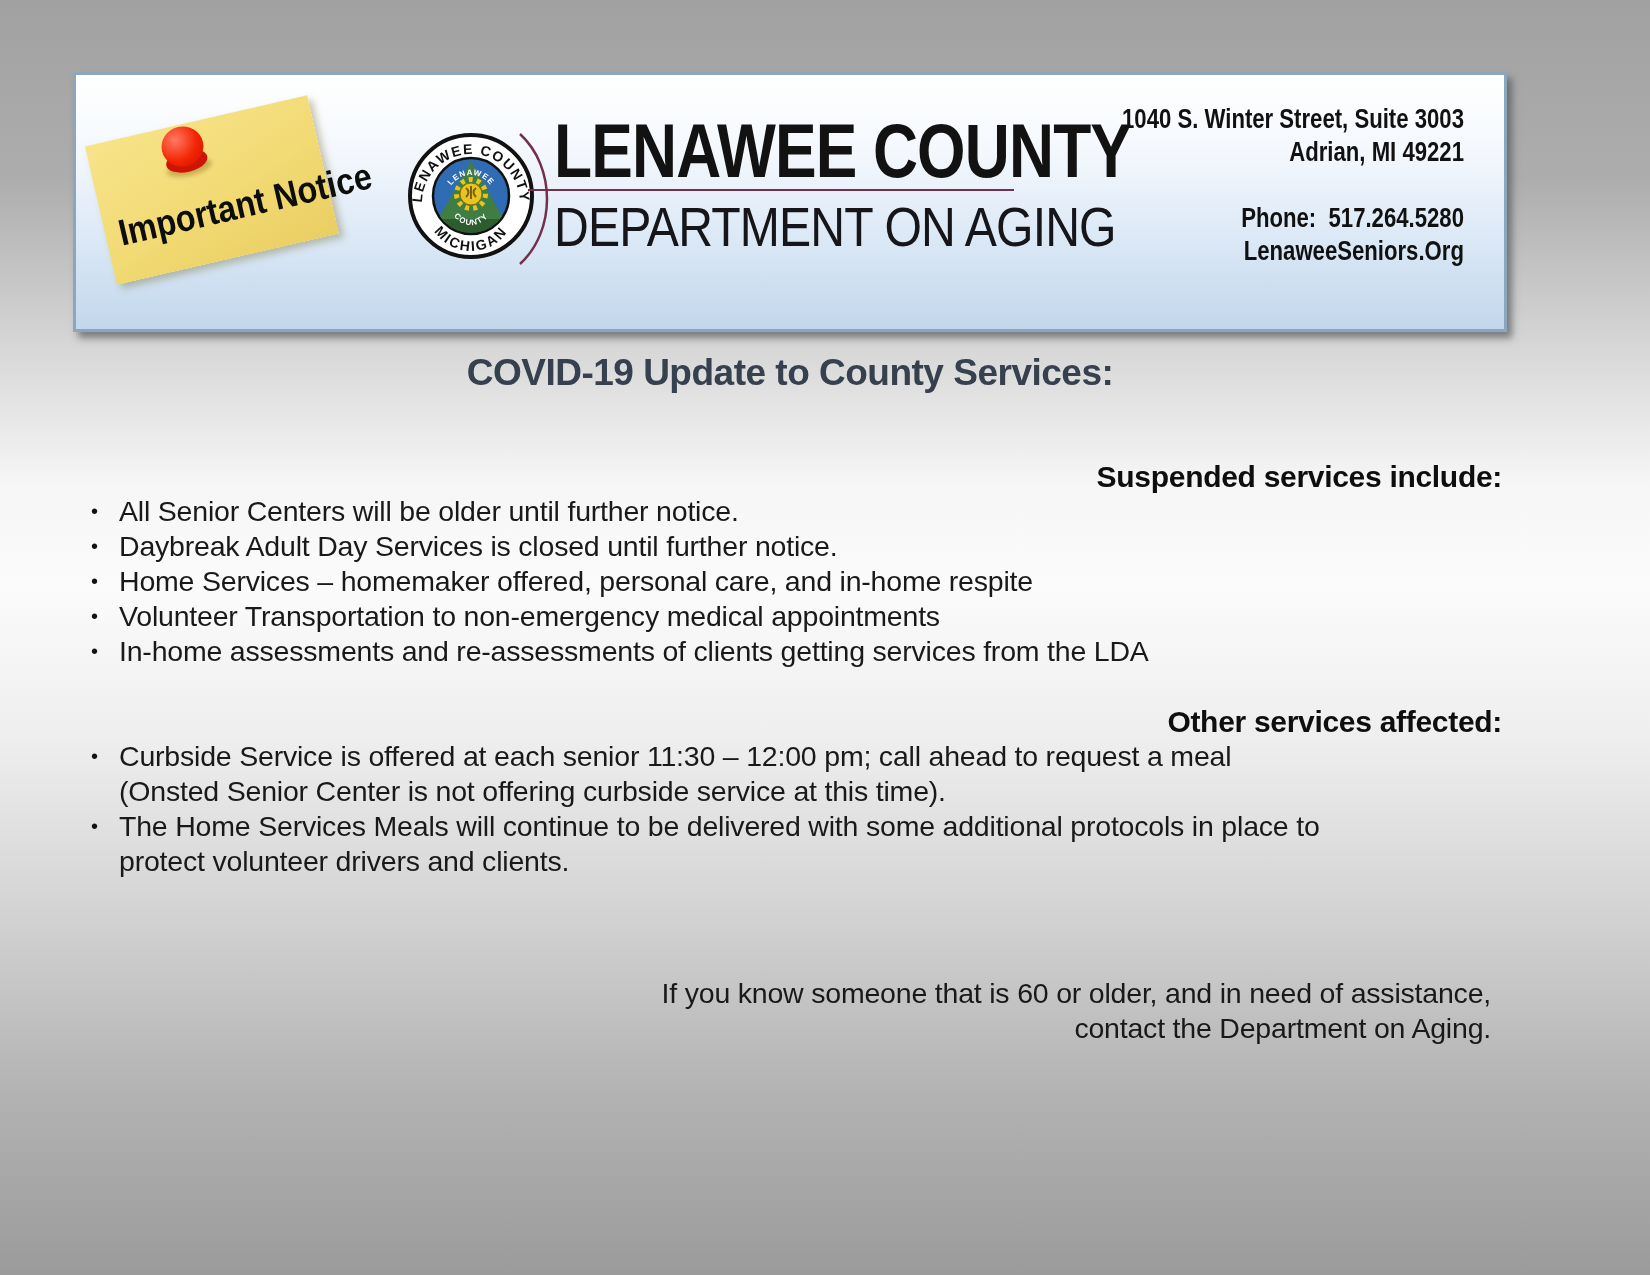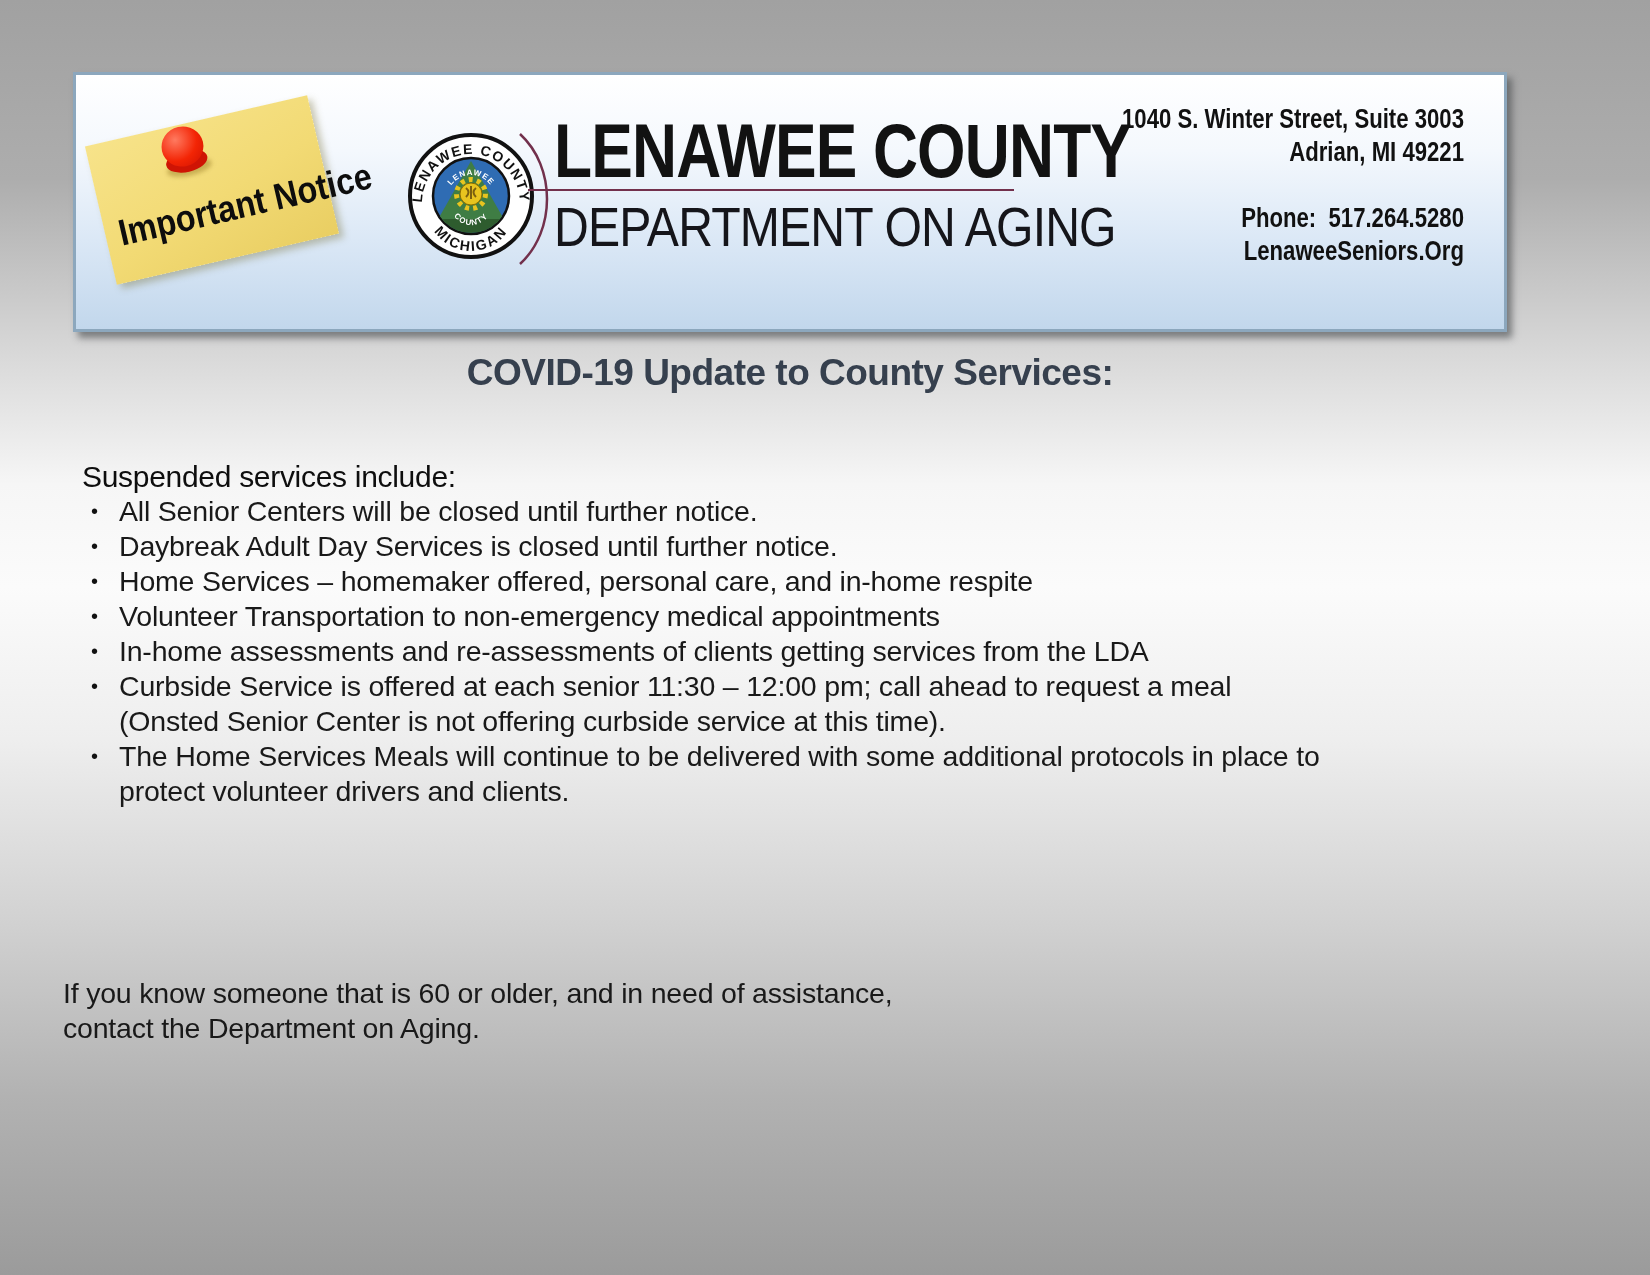--- a/index.html
+++ b/index.html
@@ -92,33 +92,33 @@
     font-size:37px; font-weight:700; color:#36404e;
     letter-spacing:-0.5px;
   }
   .content{
     position:absolute; left:82px; top:424px; width:1420px;
     font-size:28.5px; line-height:35px; color:#191919;
     letter-spacing:-0.2px;
   }
   .para{white-space:pre-wrap; margin:0;}
   .sect-head{
-    font-size:30px; font-weight:400; color:#0e0e0e;
-    margin:35px 0 0 0; letter-spacing:-0.3px;
+    font-size:30px; font-weight:700; color:#0e0e0e;
+    margin:35px 0 0 0; letter-spacing:-0.3px;text-align:right;
   }
   .bullets{margin:0; padding:0;}
   .bullet{display:flex; align-items:flex-start;}
   .dot{
     width:28px; padding-left:9px; flex:0 0 auto;
     font-size:20px; line-height:35px; color:#111;
   }
   .btext{flex:1 1 auto; white-space:pre-wrap;}
   .footer{
-    position:absolute; left:63px; top:976px; width:1434px;
-    text-align:left; font-size:28.5px; line-height:35px; color:#191919;
+    position:absolute; left:57px; top:976px; width:1434px;
+    text-align:right; font-size:28.5px; line-height:35px; color:#191919;
     white-space:pre-wrap; letter-spacing:-0.2px;
   }
 </style>
 </head>
 <body>
 
 <div class="page">
 
   <div class="banner">
 
@@ -180,40 +180,41 @@
   </div>
 
   <div class="title">COVID-19 Update to County Services:</div>
 
   <div class="content">
 
     <div class="sect-head">Suspended services include:</div>
     <div class="bullets">
       <div class="bullet">
         <span class="dot">•</span>
-        <div class="btext">All Senior Centers will be closed until further notice.</div>
+        <div class="btext">All Senior Centers will be older until further notice.</div>
       </div>
       <div class="bullet">
         <span class="dot">•</span>
         <div class="btext">Daybreak Adult Day Services is closed until further notice.</div>
       </div>
       <div class="bullet">
         <span class="dot">•</span>
         <div class="btext">Home Services – homemaker offered, personal care, and in-home respite</div>
       </div>
       <div class="bullet">
         <span class="dot">•</span>
         <div class="btext">Volunteer Transportation to non-emergency medical appointments</div>
       </div>
       <div class="bullet">
         <span class="dot">•</span>
         <div class="btext">In-home assessments and re-assessments of clients getting services from the LDA</div>
       </div>
     </div>
 
+    <div class="sect-head">Other services affected:</div>
     <div class="bullets">
       <div class="bullet">
         <span class="dot">•</span>
         <div class="btext">Curbside Service is offered at each senior 11:30 – 12:00 pm; call ahead to request a meal
 (Onsted Senior Center is not offering curbside service at this time).</div>
       </div>
       <div class="bullet">
         <span class="dot">•</span>
         <div class="btext">The Home Services Meals will continue to be delivered with some additional protocols in place to
 protect volunteer drivers and clients.</div>

